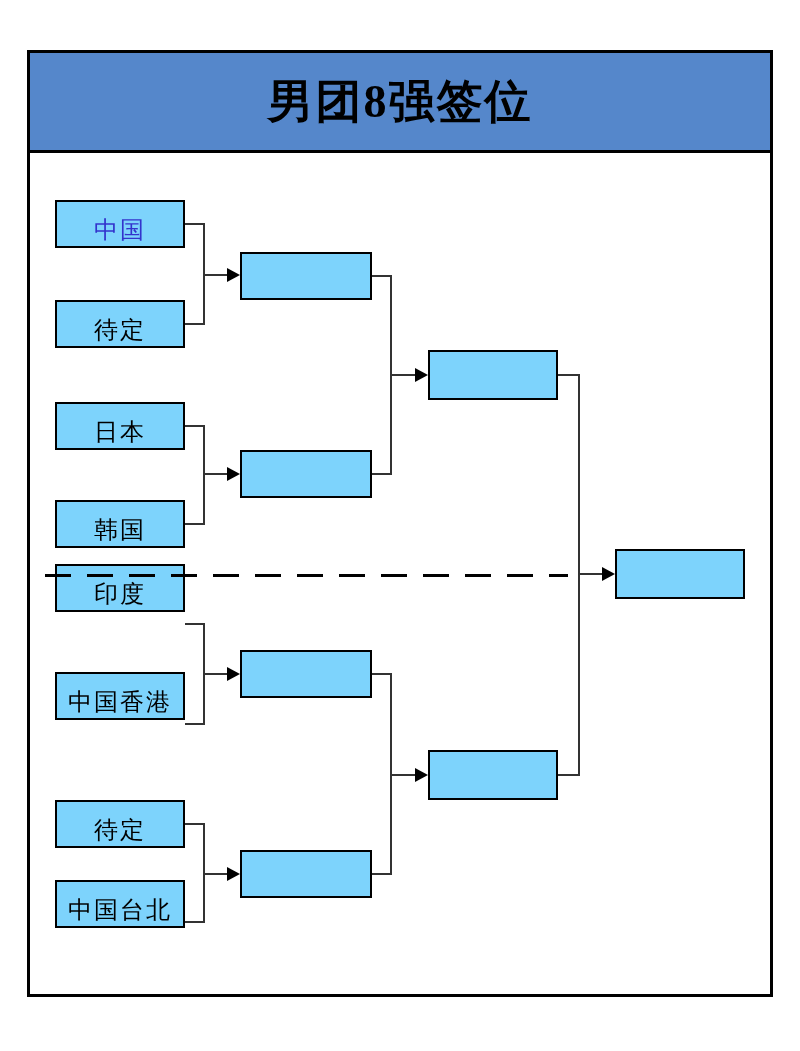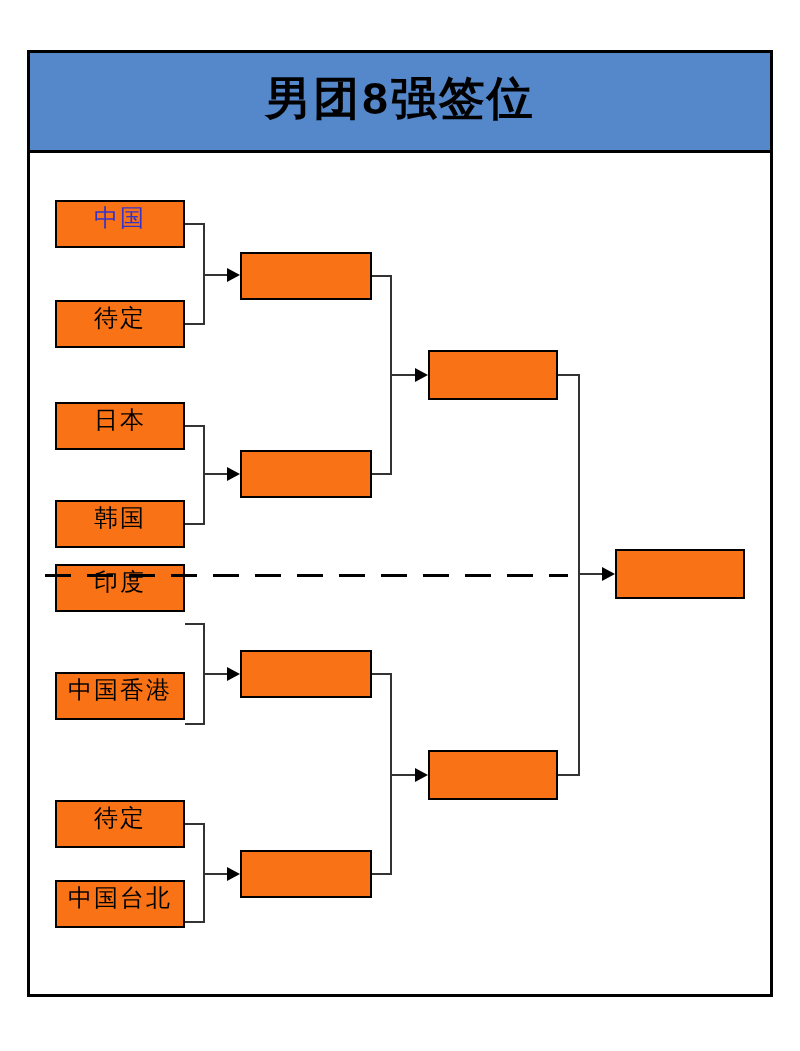--- a/index.html
+++ b/index.html
@@ -1,34 +1,34 @@
 <!DOCTYPE html>
 <html><head>
 <meta charset="utf-8">
 <style>
   html,body{margin:0;padding:0;background:#fff;}
   .page{
     position:relative;width:800px;height:1051px;background:#ffffff;overflow:hidden;
-    font-family:Liberation Mono, monospace;
+    font-family:Liberation Serif, serif;
   }
   .frame{
     position:absolute;left:27px;top:50px;width:746px;height:947px;
     border:3px solid #000;box-sizing:border-box;background:#fff;
   }
   .header{
     position:absolute;left:0;top:0;width:100%;height:100px;
     background:#5587CB;border-bottom:3px solid #000;box-sizing:border-box;
     display:flex;align-items:center;justify-content:center;
   }
   .title{
     font-size:46px;font-weight:700;color:#000;letter-spacing:2px;line-height:1;
   }
   .tbox,.wbox{
-    position:absolute;box-sizing:border-box;border:2px solid #000;background:#f97316;
-    display:flex;align-items:flex-start;justify-content:center;
+    position:absolute;box-sizing:border-box;border:2px solid #000;background:#7dd3fc;
+    display:flex;align-items:flex-end;justify-content:center;
     font-size:24px;color:#000;letter-spacing:2px;white-space:nowrap;
   }
   .tbox{left:55px;width:130px;height:48px;}
   .wbox{width:132px;height:48px;}
   .hl-text{color:#3333CC;}
   .hline{position:absolute;height:2px;background:#333;}
   .vline{position:absolute;width:2px;background:#333;}
   .ah{
     position:absolute;width:0;height:0;
     border-top:7px solid transparent;border-bottom:7px solid transparent;

